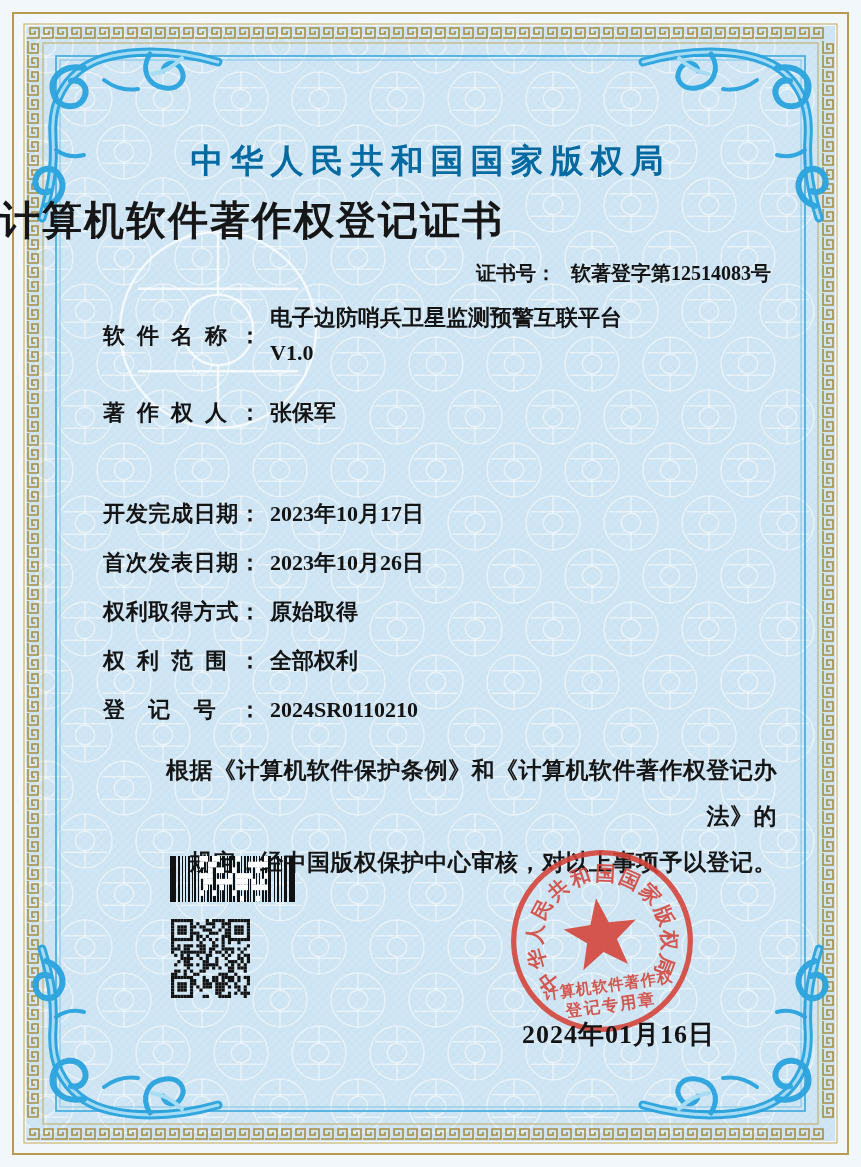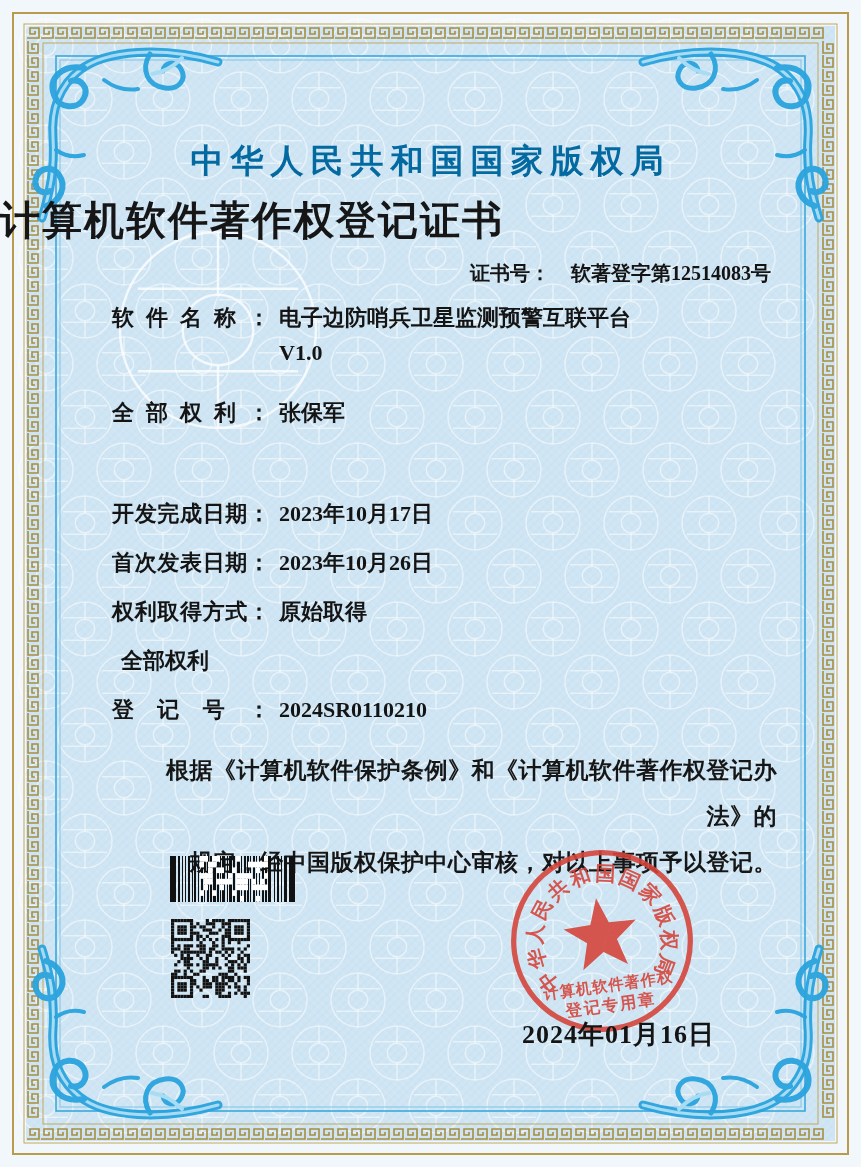--- a/index.html
+++ b/index.html
@@ -20,24 +20,24 @@
   .authority{
     position:absolute;left:0;right:0;top:139px;text-align:center;
     font-size:33px;font-weight:700;letter-spacing:7px;color:#0369a1;white-space:nowrap;
   }
   .cert-title{
     position:absolute;left:0;right:0;top:193px;text-align:left;
     font-size:40px;font-weight:800;letter-spacing:2px;color:#161616;white-space:nowrap;
   }
   .certno{
     position:absolute;right:90px;top:260px;
-    font-size:20px;font-weight:700;display:flex;gap:21px;white-space:nowrap;
+    font-size:20px;font-weight:700;display:flex;gap:15px;white-space:nowrap;
   }
   .frow{
-    position:absolute;left:112px;display:flex;align-items:flex-start;
+    position:absolute;left:103px;display:flex;align-items:center;
     font-size:22px;font-weight:700;line-height:35px;white-space:nowrap;
   }
   .frow .lbl{
     width:158px;min-width:158px;
     text-align:justify;text-align-last:justify;text-justify:inter-character;
   }
   .frow .val{margin-left:9px;}
   .frow .val .v2{display:block;}
   .statement{
     position:absolute;left:103px;width:674px;top:748px;
@@ -2076,40 +2076,41 @@
     <span>证书号：</span>
     <span>软著登字第12514083号</span>
   </div>
 
   <div class="frow" style="top:300px">
     <span class="lbl">软件名称：</span>
     <span class="val"><span>电子边防哨兵卫星监测预警互联平台</span><span class="v2">V1.0</span></span>
   </div>
 
   <div class="frow" style="top:395px">
-    <span class="lbl">全部权利：</span>
+    <span class="lbl">著作权人：</span>
     <span class="val">张保军</span>
   </div>
 
   <div class="frow" style="top:496px">
     <span class="lbl">开发完成日期：</span>
     <span class="val">2023年10月17日</span>
   </div>
 
   <div class="frow" style="top:545px">
     <span class="lbl">首次发表日期：</span>
     <span class="val">2023年10月26日</span>
   </div>
 
   <div class="frow" style="top:594px">
     <span class="lbl">权利取得方式：</span>
     <span class="val">原始取得</span>
   </div>
 
   <div class="frow" style="top:643px">
+    <span class="lbl">权利范围：</span>
     <span class="val">全部权利</span>
   </div>
 
   <div class="frow" style="top:692px">
     <span class="lbl">登记号：</span>
     <span class="val">2024SR0110210</span>
   </div>
 
   <div class="statement">
     <div class="l1">根据《计算机软件保护条例》和《计算机软件著作权登记办法》的</div>

